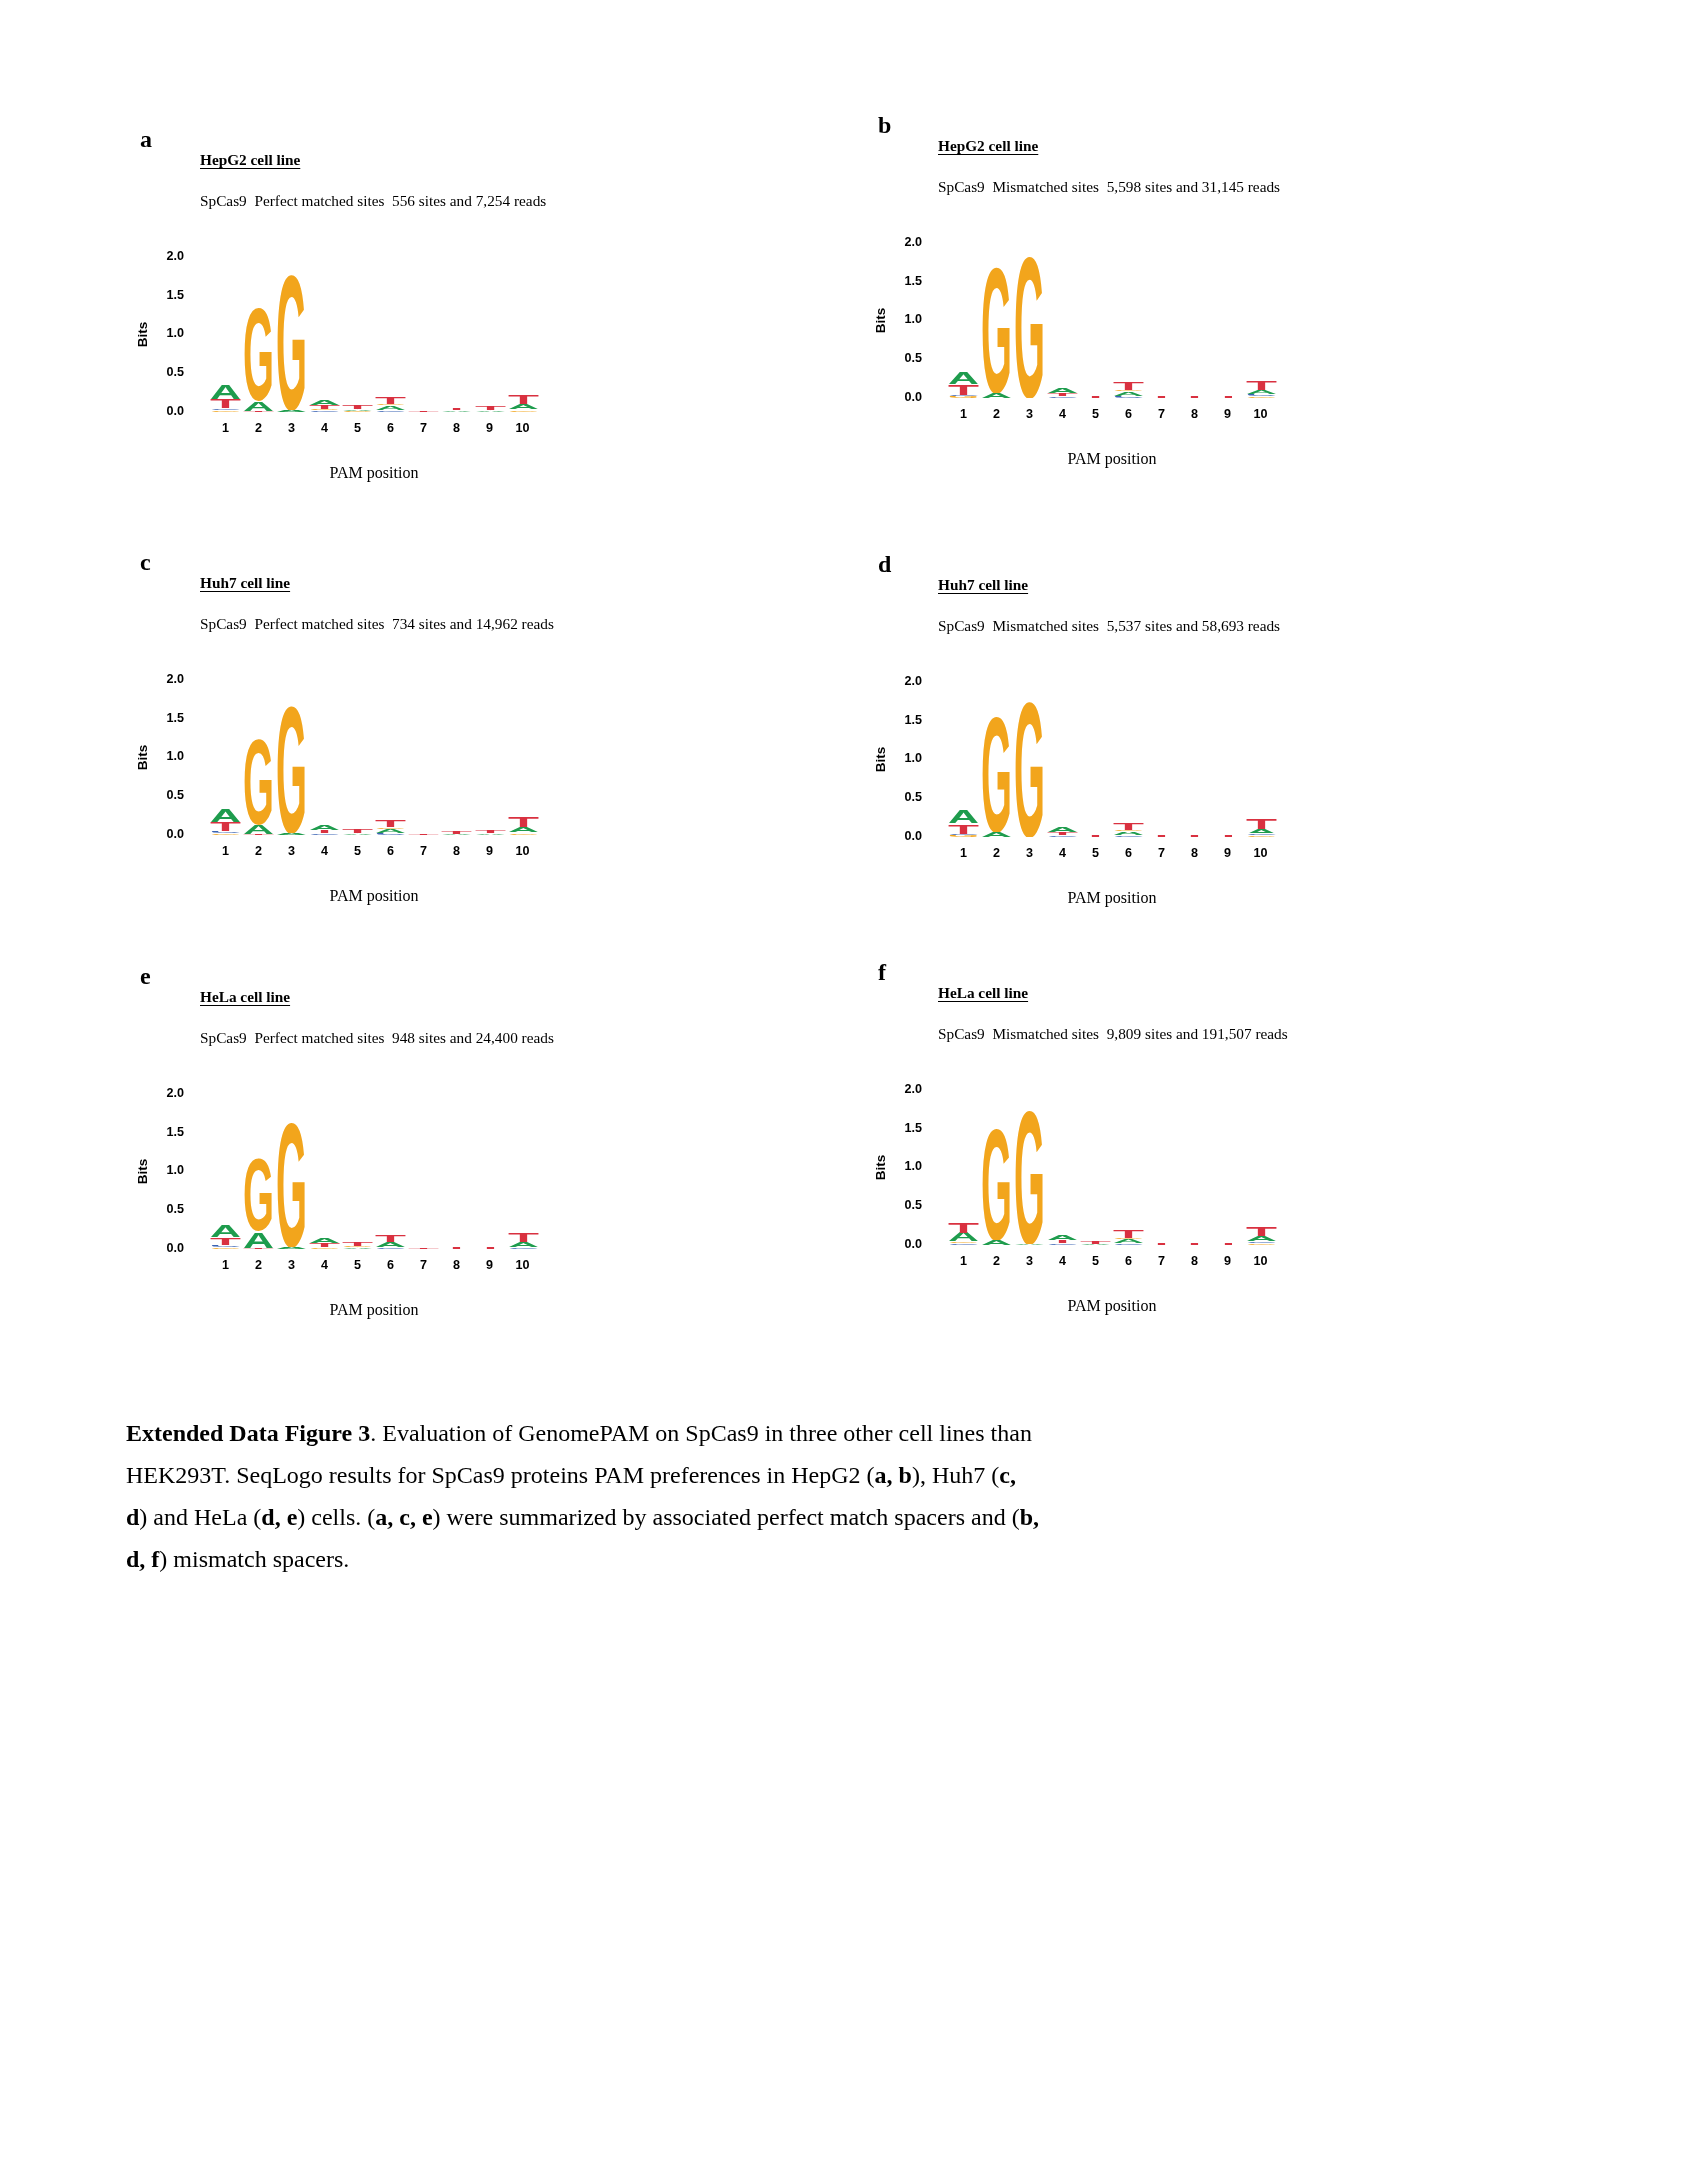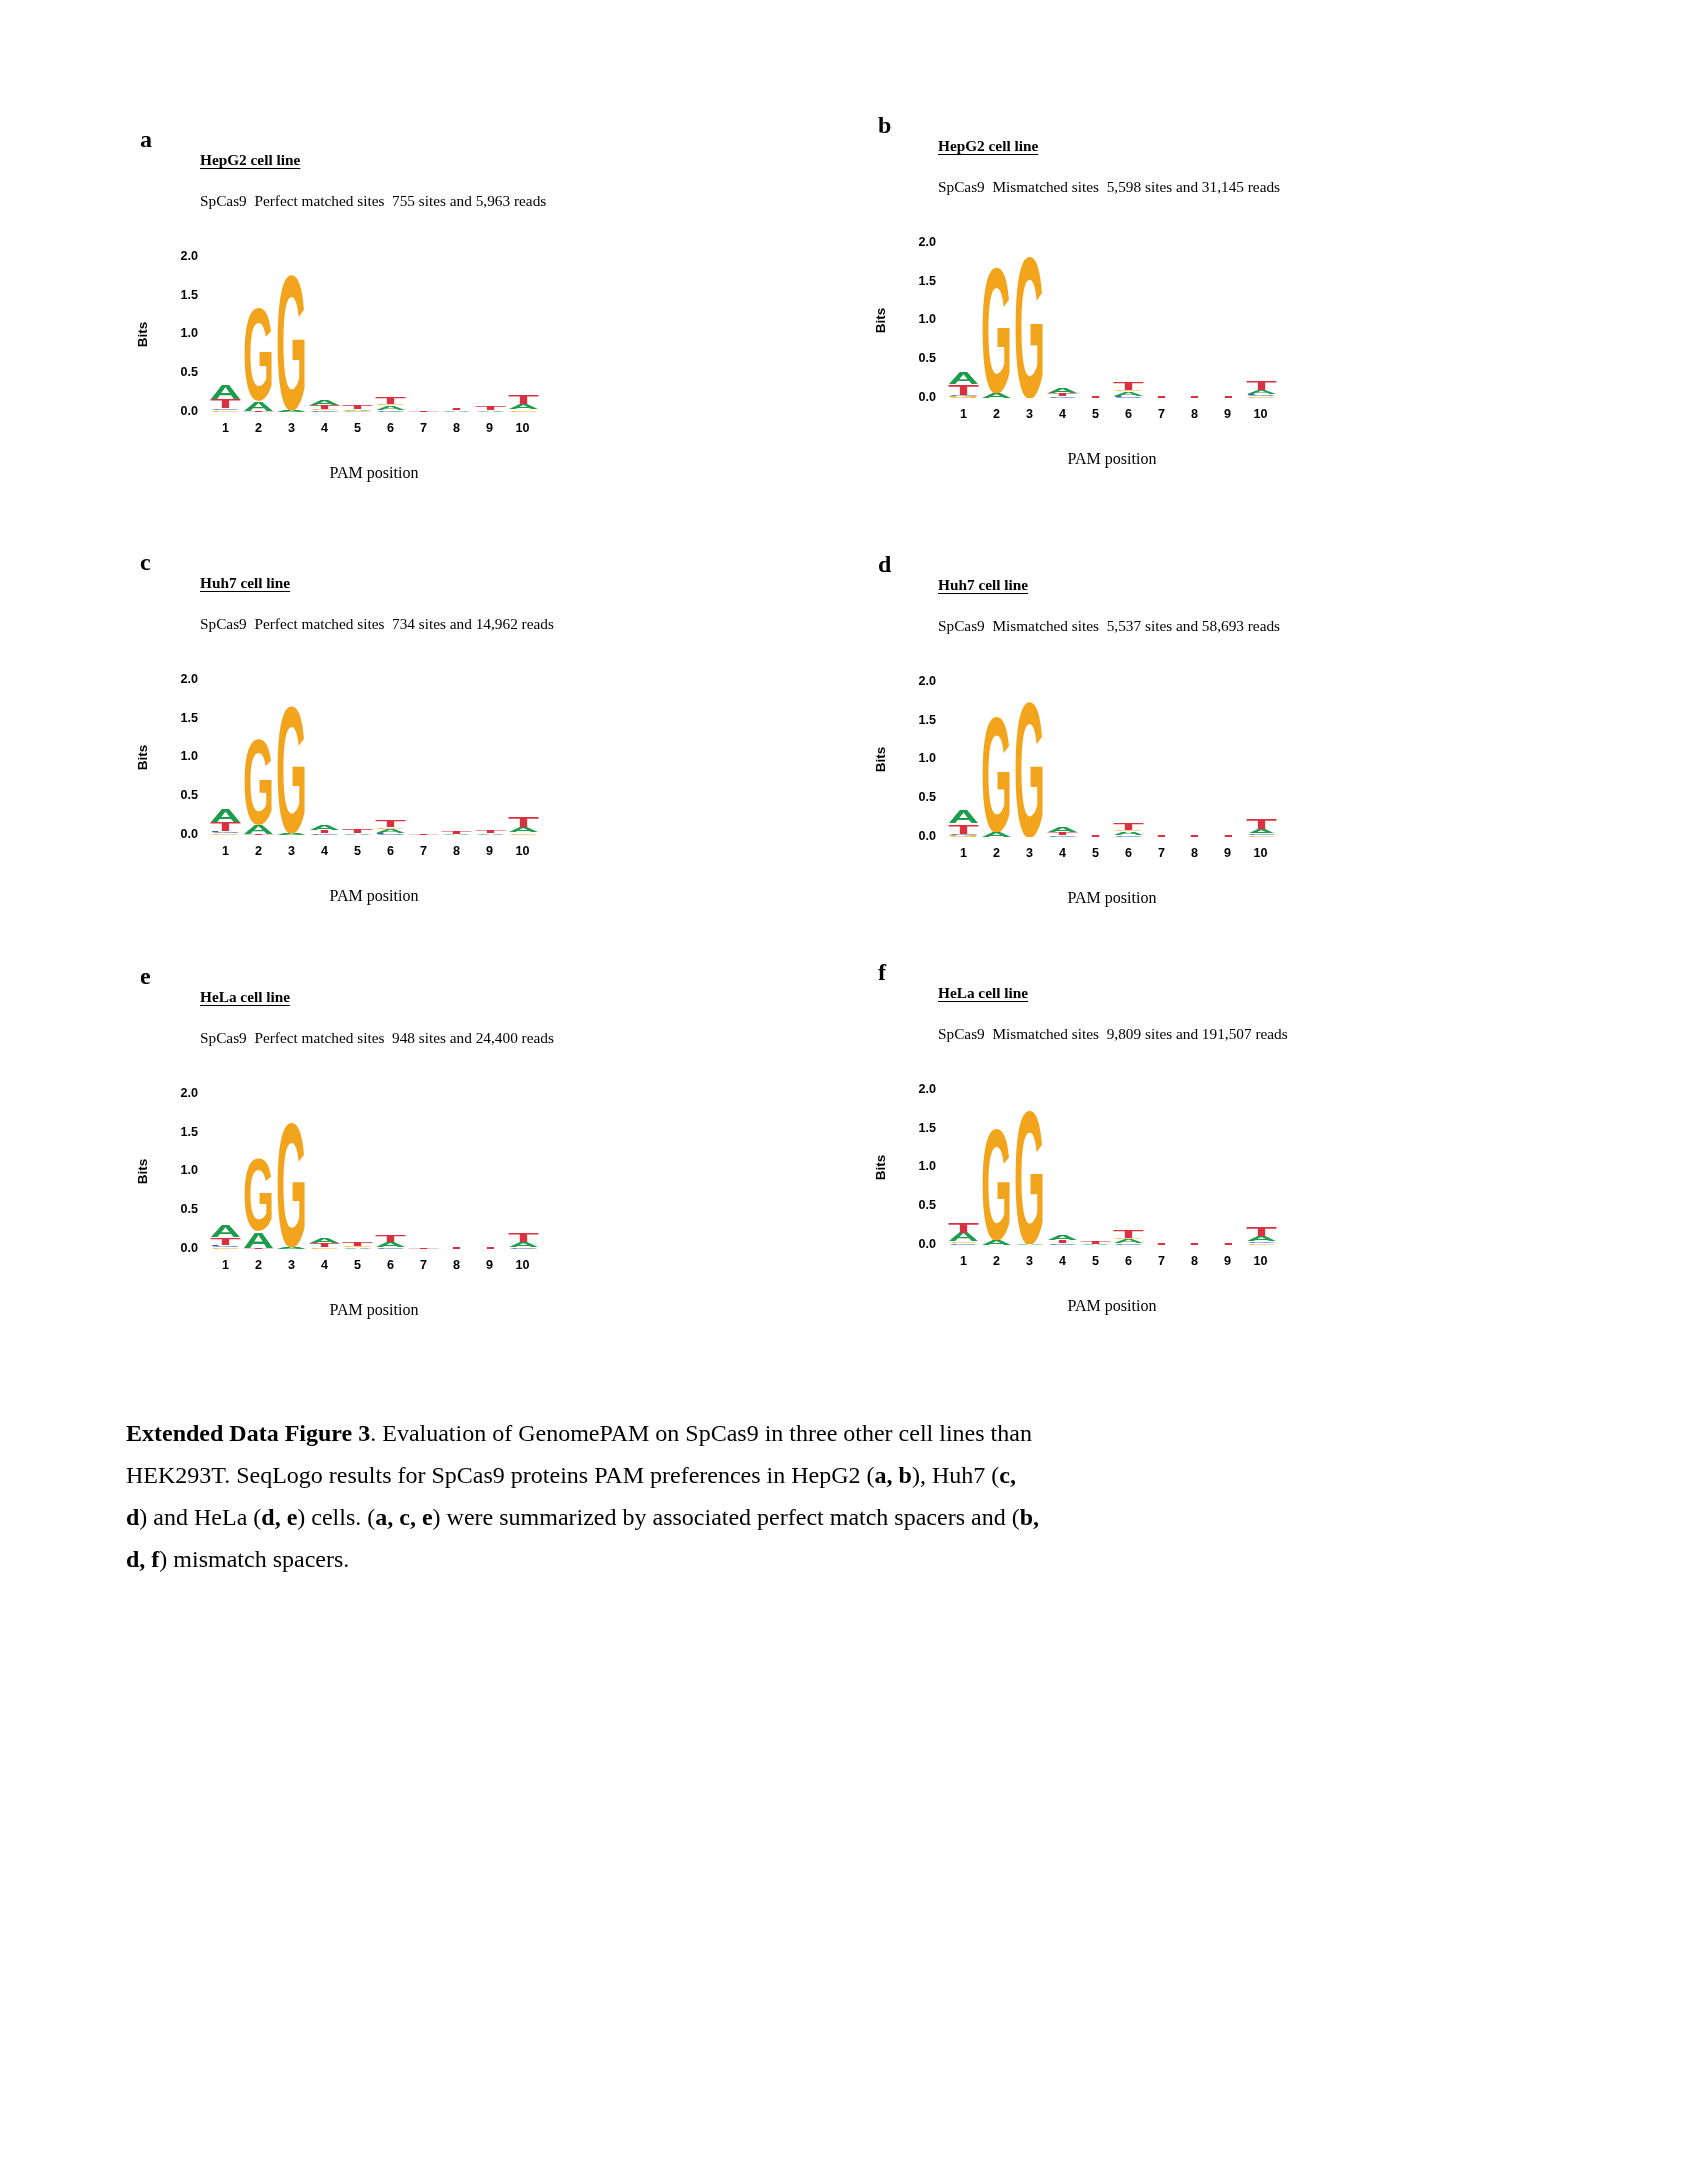--- a/index.html
+++ b/index.html
@@ -8,21 +8,21 @@
   .panel{position:absolute;width:702px;height:396px;}
   .panel-letter{position:absolute;left:41px;top:1.8px;font-size:24px;font-weight:bold;
         font-family:"Liberation Serif",serif;}
   .panel-title{position:absolute;left:101px;top:27px;font-size:15.3px;font-weight:bold;
         text-decoration:underline;text-underline-offset:2.7px;white-space:pre;}
   .panel-subtitle{position:absolute;left:101px;top:68px;font-size:15.3px;white-space:pre;}
   .plot{position:absolute;left:0;top:0;width:702px;height:396px;}
   .ylabel{position:absolute;left:25px;top:203px;width:36px;text-align:center;
         font-family:"Liberation Sans",sans-serif;font-size:13.5px;font-weight:bold;
         transform:rotate(-90deg);}
-  .yticks{position:absolute;left:36px;top:133px;width:63px;height:155px;}
+  .yticks{position:absolute;left:22px;top:133px;width:63px;height:155px;}
   .ytick{position:absolute;right:0;width:63px;text-align:right;
         font-family:"Liberation Sans",sans-serif;font-size:12.6px;font-weight:600;}
   .logo{position:absolute;left:110px;top:133px;width:330px;height:155px;}
   .glyph{position:absolute;display:block;}
   .glyph text{font-family:"Liberation Sans",sans-serif;font-weight:bold;}
   .xticks{position:absolute;left:110px;top:297px;width:330px;height:18px;}
   .xtick{position:absolute;top:0;width:33px;text-align:center;
         font-family:"Liberation Sans",sans-serif;font-size:12.6px;font-weight:600;}
   .xlabel{position:absolute;left:110px;top:340px;width:330px;text-align:center;
         font-size:16px;font-family:"Liberation Serif",serif;}
@@ -35,21 +35,21 @@
   .p4{left:99px;top:961px;} .p5{left:837px;top:957px;}
 </style>
 </head>
 <body>
 
 <div class="page">
 
   <div class="panel p0">
     <div class="panel-letter">a</div>
     <div class="panel-title">HepG2 cell line</div>
-    <div class="panel-subtitle">SpCas9  Perfect matched sites  755 sites and 5,963 reads</div>
+    <div class="panel-subtitle">SpCas9  Perfect matched sites  556 sites and 7,254 reads</div>
     <div class="plot">
       <div class="ylabel">Bits</div>
       <div class="yticks">
           <div class="ytick" style="top: -8px;">2.0</div>
           <div class="ytick" style="top: 31px;">1.5</div>
           <div class="ytick" style="top: 69px;">1.0</div>
           <div class="ytick" style="top: 108px;">0.5</div>
           <div class="ytick" style="top: 147px;">0.0</div>
         </div>
       <div class="logo">

